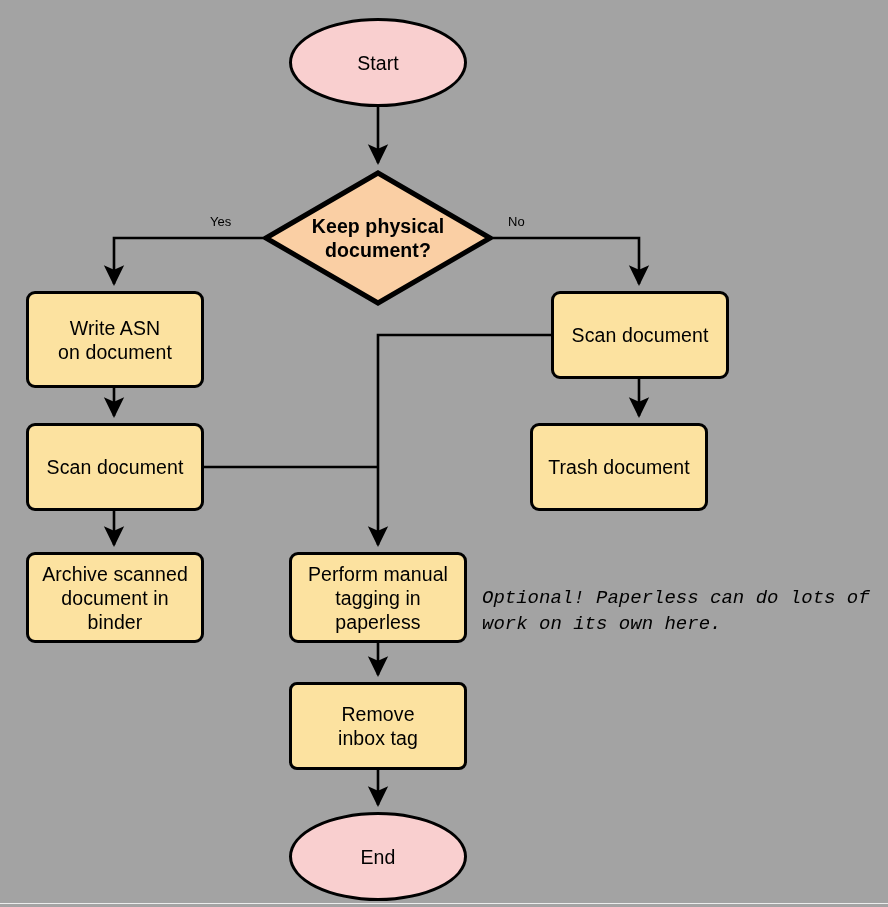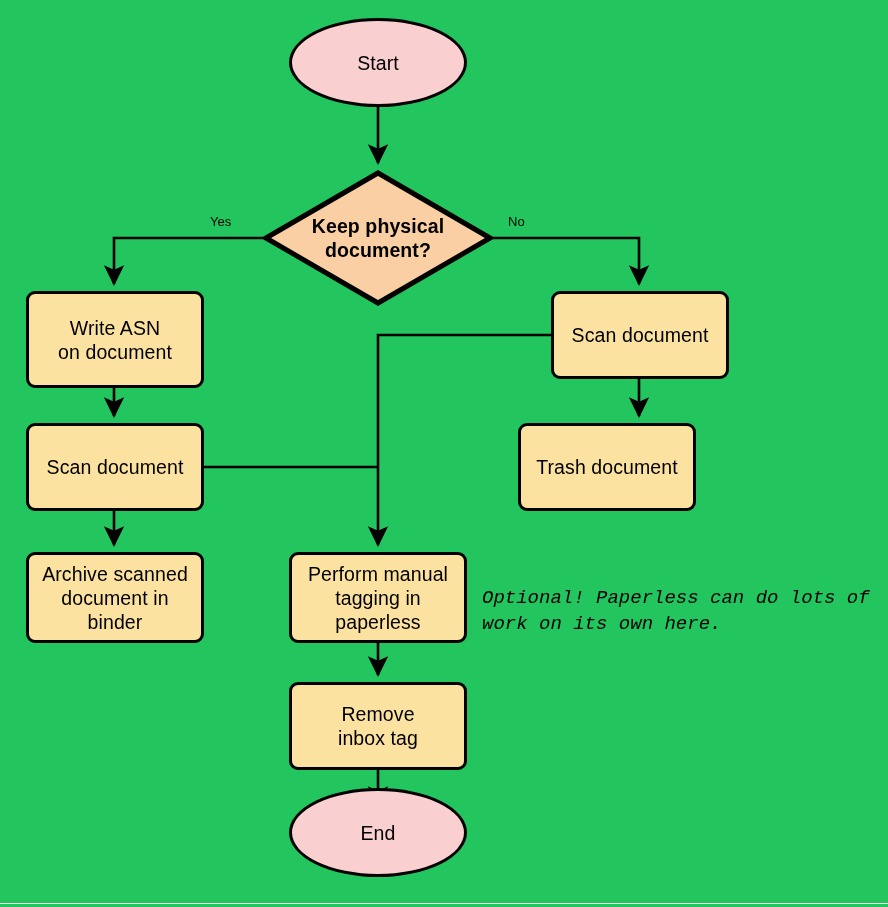--- a/index.html
+++ b/index.html
@@ -9,21 +9,21 @@
     background: #ffffff;
   }
   body {
     font-family: "Liberation Sans", sans-serif;
     -webkit-font-smoothing: antialiased;
   }
   #canvas {
     position: relative;
     width: 888px;
     height: 907px;
-    background: #22c55e;
+    background: #a3a3a3;
     overflow: hidden;
   }
   #edges {
     position: absolute;
     left: 0;
     top: 0;
     width: 888px;
     height: 907px;
     pointer-events: none;
   }
@@ -154,36 +154,36 @@
   <div class="node process" style="left:26px; top:552px; width:178px; height:91px;">
     <span class="node-text">Archive scanned
 document in
 binder</span>
   </div>
 
   <div class="node process" style="left:551px; top:291px; width:178px; height:88px;">
     <span class="node-text">Scan document</span>
   </div>
 
-  <div class="node process" style="left:518px; top:423px; width:178px; height:88px;align-items:center;">
+  <div class="node process" style="left:530px; top:423px; width:178px; height:88px;align-items:center;">
     <span class="node-text">Trash document</span>
   </div>
 
   <div class="node process" style="left:289px; top:552px; width:178px; height:91px;">
     <span class="node-text">Perform manual
 tagging in
 paperless</span>
   </div>
 
-  <div class="node process" style="left:289px; top:682px; width:178px; height:88px;">
+  <div class="node process" style="left:289px; top:682px; width:178px; height:88px;border-radius:8px;">
     <span class="node-text">Remove
 inbox tag</span>
   </div>
 
-  <div class="node terminator" style="left:289px; top:788px; width:178px; height:89px;">
+  <div class="node terminator" style="left:289px; top:812px; width:178px; height:89px;">
     <span class="node-text">End</span>
   </div>
 
   <div class="edge-label" style="left:210px; top:211px;">Yes</div>
 
   <div class="edge-label" style="left:508px; top:211px;">No</div>
 
   <div class="note" style="left:482px; top:585px; width:400px;">Optional! Paperless can do lots of work on its own here.</div>
 
   <div class="bottom-rule" style="top:903px;"></div>

